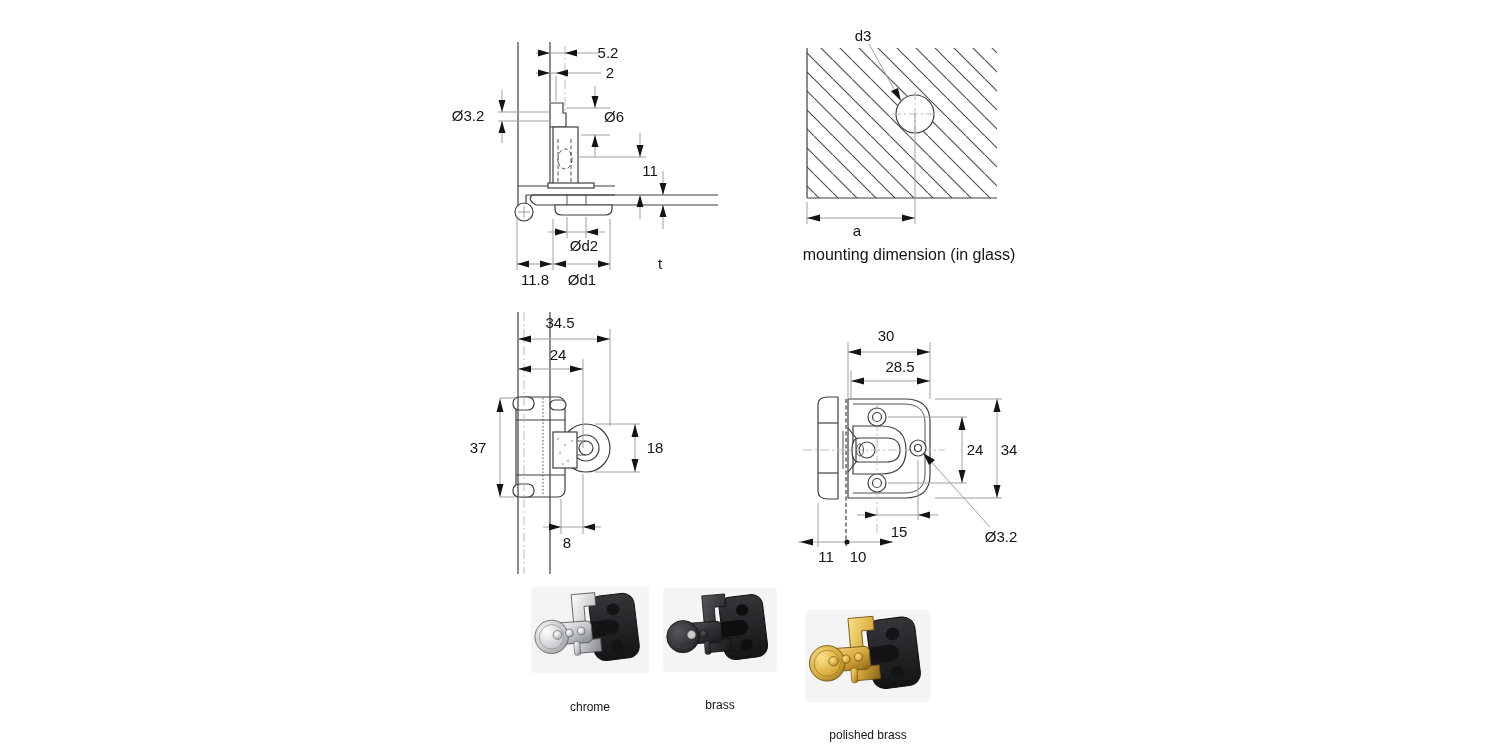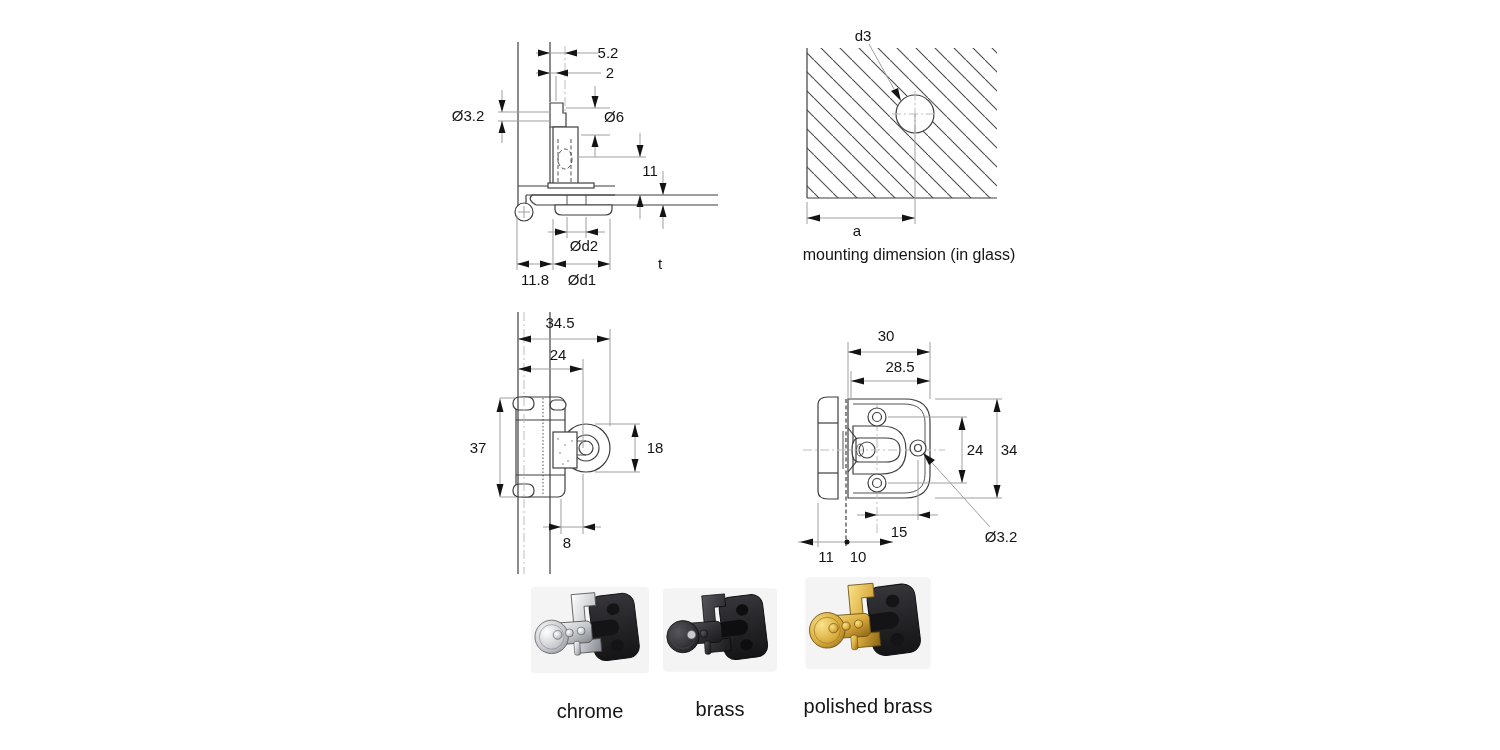--- a/index.html
+++ b/index.html
@@ -11,21 +11,21 @@
   .olf{stroke:#3f3f3f;stroke-width:1.2;fill:#ffffff;}
   .thin{stroke-width:0.9;}
   .dash{stroke-dasharray:4 2.5;}
   .dot{stroke-dasharray:1.5 2;}
   .dl{stroke:#9f9f9f;stroke-width:1;fill:none;}
   .cl{stroke:#bdbdbd;stroke-width:1;fill:none;stroke-dasharray:9 3 2 3;}
   .ar{fill:#141414;stroke:none;}
   text.dim{font-size:15px;fill:#141414;font-family:"Liberation Sans",sans-serif;}
   text.cap{font-size:16px;fill:#141414;font-family:"Liberation Sans",sans-serif;}
   .product{position:absolute;margin:0;padding:0;text-align:center;}
-  .product figcaption{margin-top:22px;font-size:20px;color:#141414;}
+  .product figcaption{margin-top:22px;font-size:12px;color:#141414;}
 </style>
 </head>
 <body>
 
 <div class="canvas">
 
   <svg class="view" style="left:448px;top:38px" width="272" height="252" viewBox="0 0 272 252">
 
     <g>
       <line class="ol" x1="70" y1="4" x2="70" y2="148"></line>
@@ -417,21 +417,21 @@
         <rect x="43" y="56" width="6" height="14" rx="2" fill="url(#m-1)" stroke="#0c0c0e" stroke-width="0.6"></rect>
       </g>
       <circle cx="21" cy="51" r="17" fill="url(#r-1)" stroke="#0c0c0e" stroke-width="0.8"></circle>
       <circle cx="21" cy="51" r="12.5" fill="none" stroke="#4a4a4e" stroke-width="0.7"></circle>
       <circle cx="30" cy="49" r="4.5" fill="#c9c9cc" stroke="#55555a" stroke-width="0.6"></circle>
       <circle cx="43" cy="48" r="4" fill="url(#r-1)" stroke="#0c0c0e" stroke-width="0.6"></circle>
     </svg>
     <figcaption>brass</figcaption>
   </figure>
 
-  <figure class="product" style="left:788px;top:577px;width:160px">
+  <figure class="product" style="left:788px;top:610px;width:160px">
     <svg width="140" height="92" viewBox="0 0 120 88">
       <defs>
         <linearGradient id="m-2" x1="0" y1="0" x2="1" y2="1">
           <stop offset="0" stop-color="#f9e389"></stop>
           <stop offset="0.55" stop-color="#d8a93c"></stop>
           <stop offset="1" stop-color="#8a6414"></stop>
         </linearGradient>
         <radialGradient id="r-2" cx="0.35" cy="0.35" r="0.85">
           <stop offset="0" stop-color="#f9e389"></stop>
           <stop offset="0.6" stop-color="#d8a93c"></stop>

